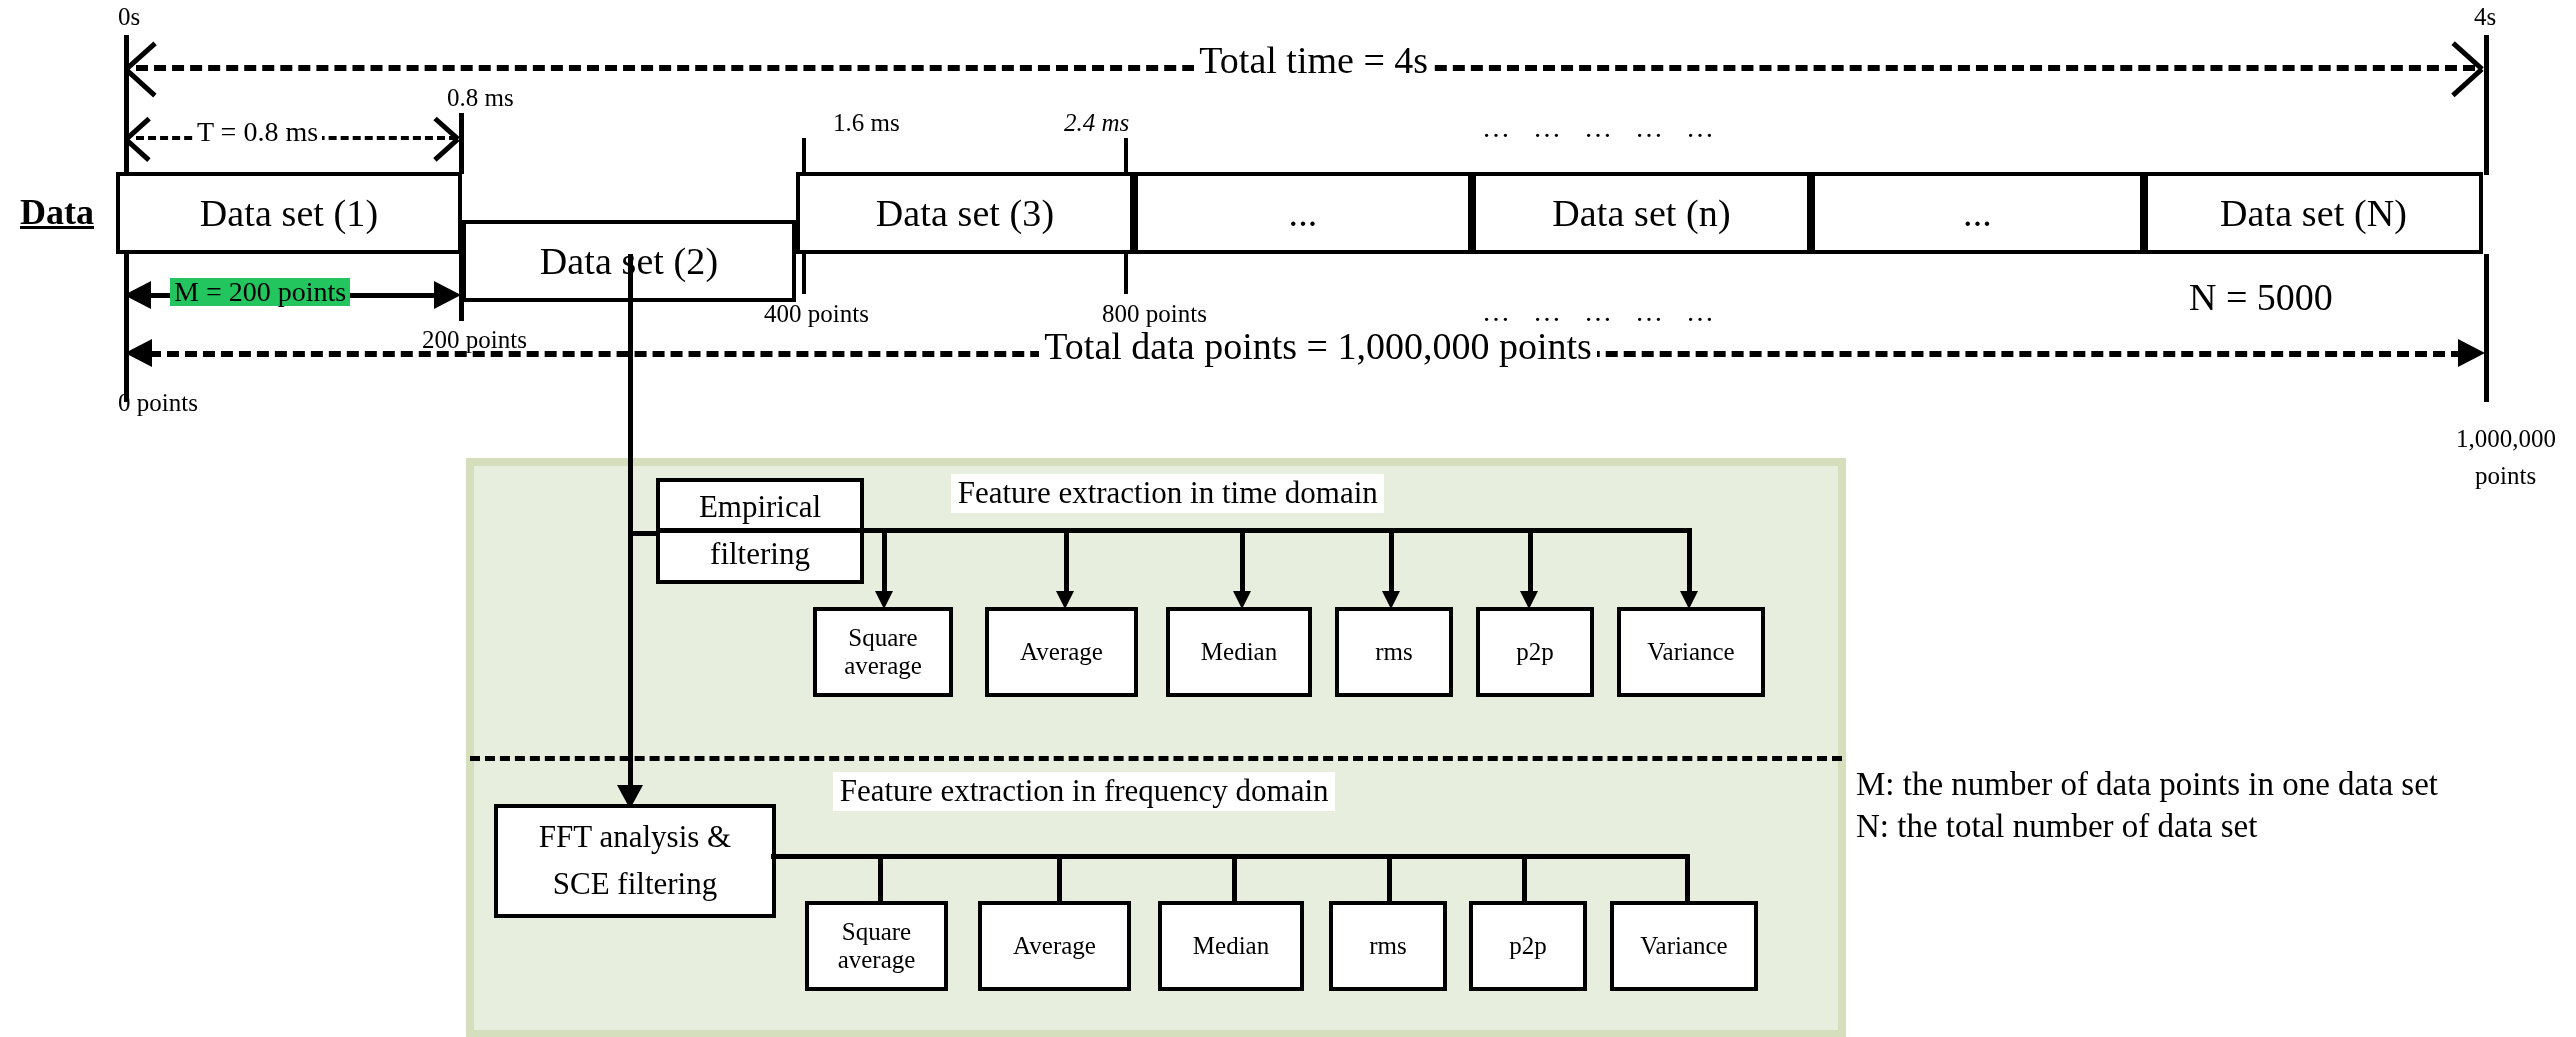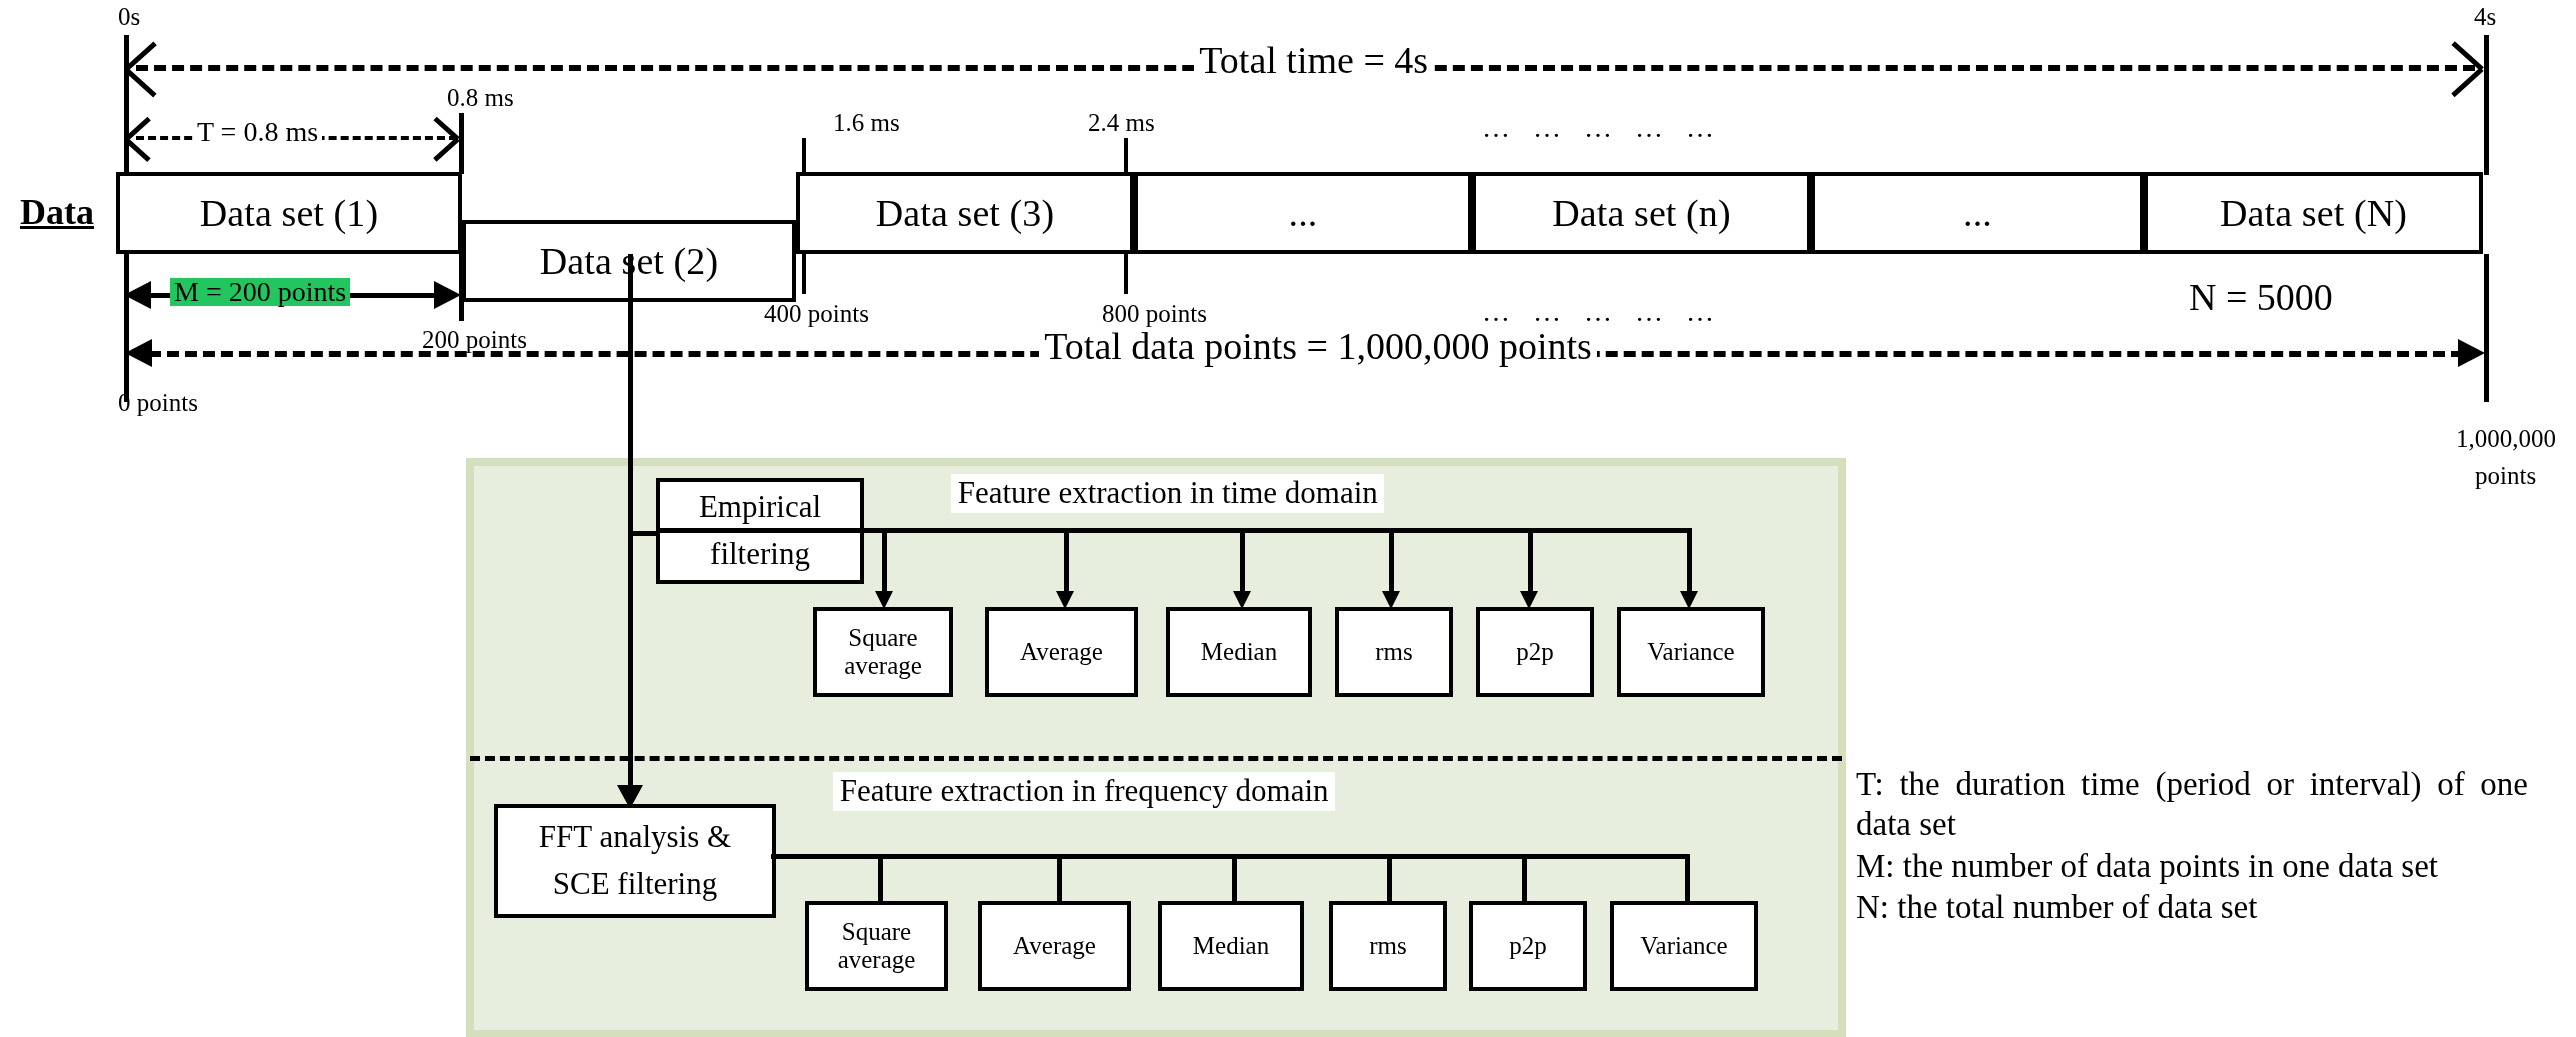--- a/index.html
+++ b/index.html
@@ -93,21 +93,21 @@
 <div class="vee" style="left:458px;top:137px;">
   <i style="width:31px;transform:rotate(138deg);transform-origin:0 50%;"></i>
   <i style="width:31px;transform:rotate(-138deg);transform-origin:0 50%;"></i>
 </div>
 <div class="lbl t-mid abs" style="left:193px;top:118px;background:#fff;padding:0 4px;">T = 0.8 ms</div>
 
 <div class="vline" style="left:802px;top:138px;height:37px;width:4px;"></div>
 <div class="lbl t-small abs" style="left:801px;top:110px;margin-left:32px;">1.6 ms</div>
 
 <div class="vline" style="left:1124px;top:138px;height:37px;width:4px;"></div>
-<div class="lbl t-small abs" style="left:1088px;top:110px;">2.4 ms</div>
+<div class="lbl t-small abs" style="left:1064px;top:110px;font-style:italic;">2.4 ms</div>
 
 <div class="lbl dots abs" style="left:1482px;top:114px;">… … … … …</div>
 
 <div class="lbl bold-u abs" style="left:20px;top:194px;">Data</div>
 
 <div id="dataset-row">
   <div class="ds-box" style="left:0px;width:346px;">
     <span>Data set (1)</span>
     </div>
   <div class="ds-box" style="left:346px;width:334px;margin-top:48px;">
@@ -242,17 +242,16 @@
   <span>rms</span>
 </div>
 <div class="pbox feat" style="left:1469px;top:901px;width:118px;height:90px;">
   <span>p2p</span>
 </div>
 <div class="pbox feat" style="left:1610px;top:901px;width:148px;height:90px;">
   <span>Variance</span>
 </div>
 
 <div id="legend">
-  <p>T: the duration time (period or interval) of one data set</p>
   <p>M: the number of data points in one data set</p>
   <p>N: the total number of data set</p>
 </div>
 
 
 </body></html>

